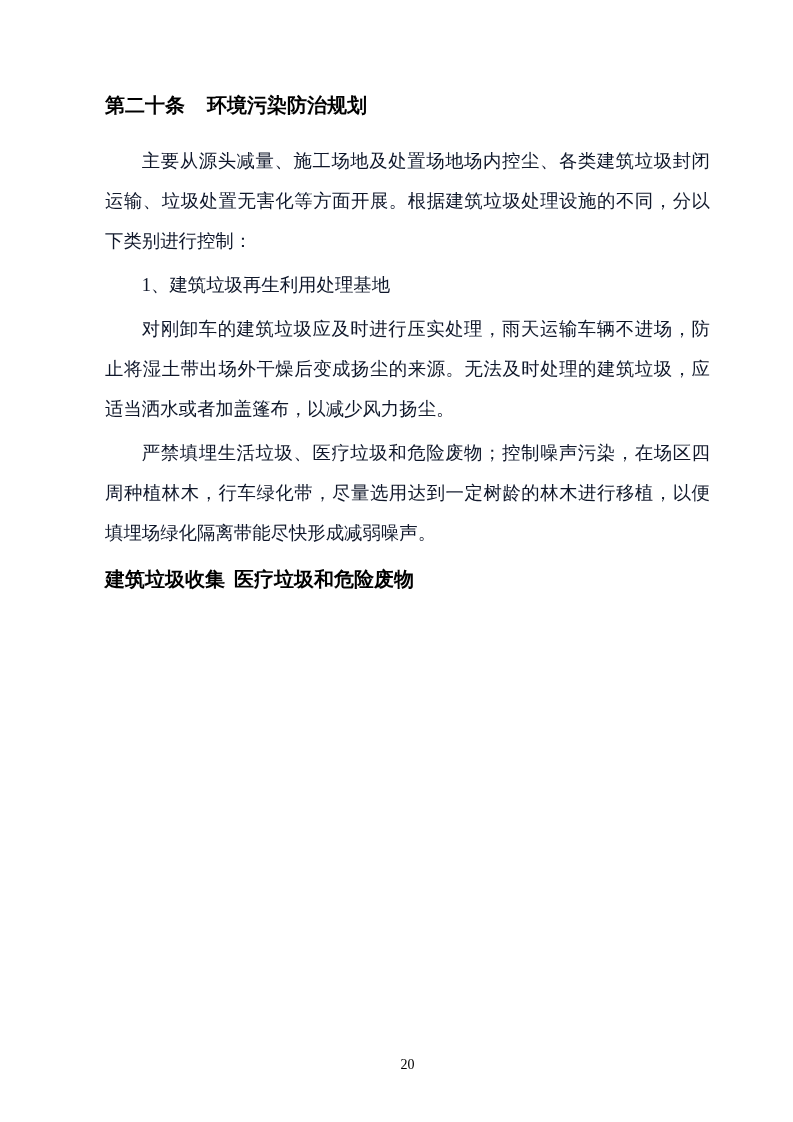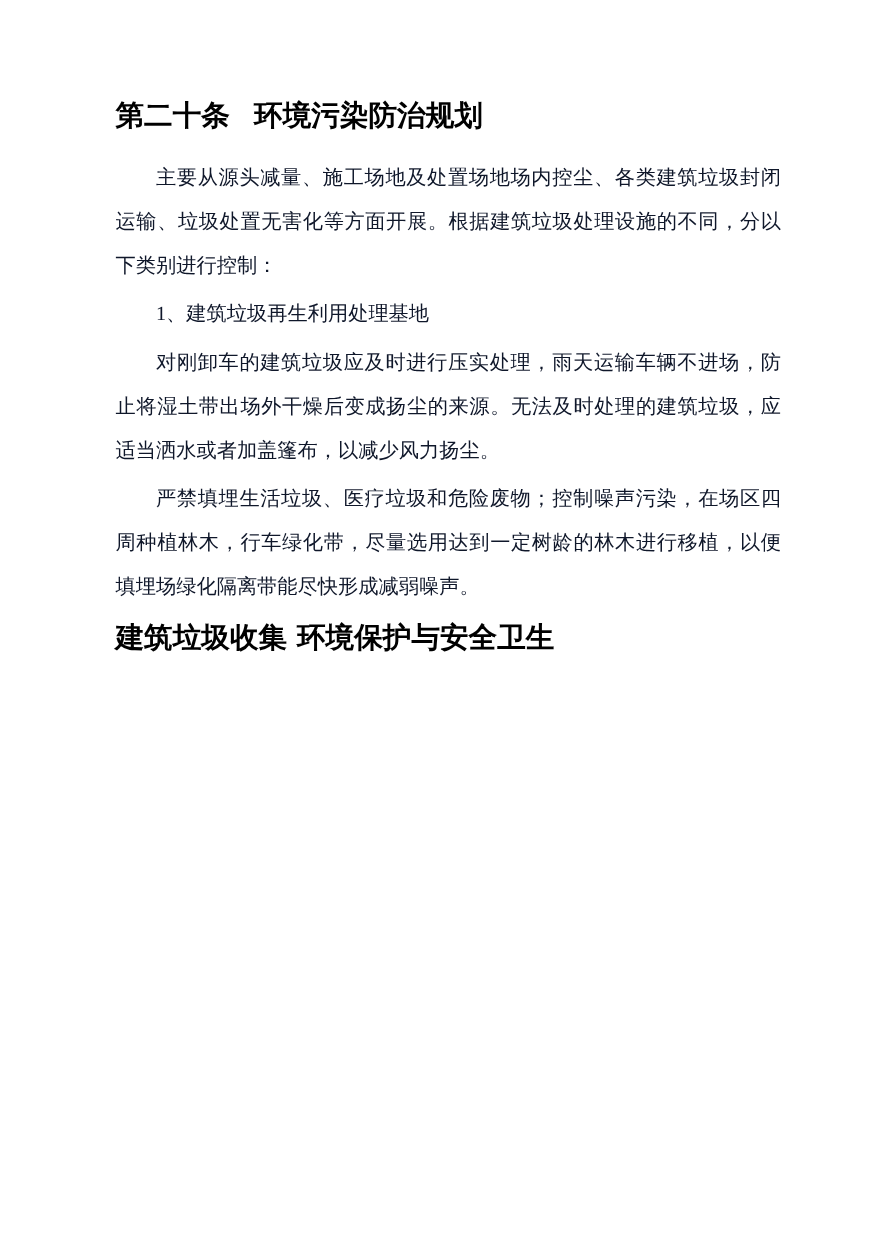--- a/index.html
+++ b/index.html
@@ -18,21 +18,21 @@
   }
   .content {
     position: absolute;
     left: 105px;
     top: 90px;
     width: 605px;
   }
   .doc-heading {
     font-family: "Liberation Sans", "DejaVu Sans", sans-serif;
     font-weight: bold;
-    font-size: 26px;
+    font-size: 20px;
     line-height: 30px;
     color: #000000;
     margin: 0;
     white-space: nowrap;
   }
   .doc-heading.first {
     margin: 0 0 21px 0;
   }
   .doc-heading.second {
     margin: 11px 0 20px 0;
@@ -69,19 +69,20 @@
     <h1 class="doc-heading first">
       <span class="h-num">第二十条</span><span class="h-title wide-gap">环境污染防治规划</span>
     </h1>
 
     <p class="body-para">主要从源头减量、施工场地及处置场地场内控尘、各类建筑垃圾封闭运输、垃圾处置无害化等方面开展。根据建筑垃圾处理设施的不同，分以下类别进行控制：</p>
     <p class="body-para">1、建筑垃圾再生利用处理基地</p>
     <p class="body-para">对刚卸车的建筑垃圾应及时进行压实处理，雨天运输车辆不进场，防止将湿土带出场外干燥后变成扬尘的来源。无法及时处理的建筑垃圾，应适当洒水或者加盖篷布，以减少风力扬尘。</p>
     <p class="body-para">严禁填埋生活垃圾、医疗垃圾和危险废物；控制噪声污染，在场区四周种植林木，行车绿化带，尽量选用达到一定树龄的林木进行移植，以便填埋场绿化隔离带能尽快形成减弱噪声。</p>
 
     <h1 class="doc-heading second">
-      <span class="h-num">建筑垃圾收集</span><span class="h-title narrow-gap">环境保护与安全卫生</span>
+      <span class="h-num">建筑垃圾收集</span><span class="h-title narrow-gap">医疗垃圾和危险废物</span>
     </h1>
 
 
   </div>
 
+  <div class="footer">20</div>
 </div>
 
 </body></html>

